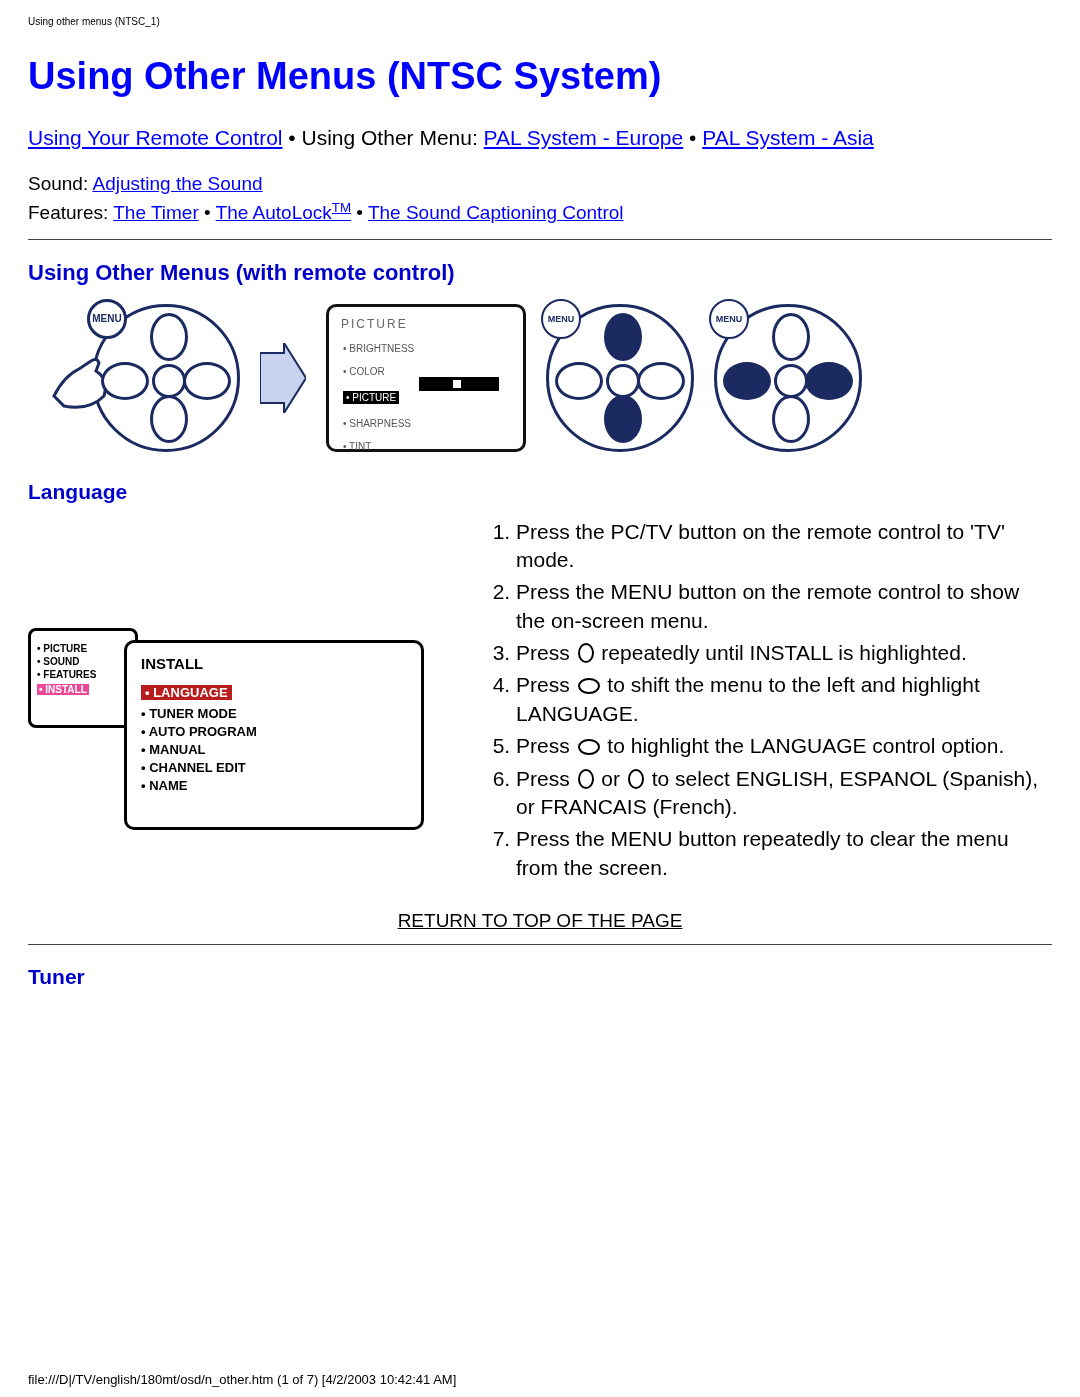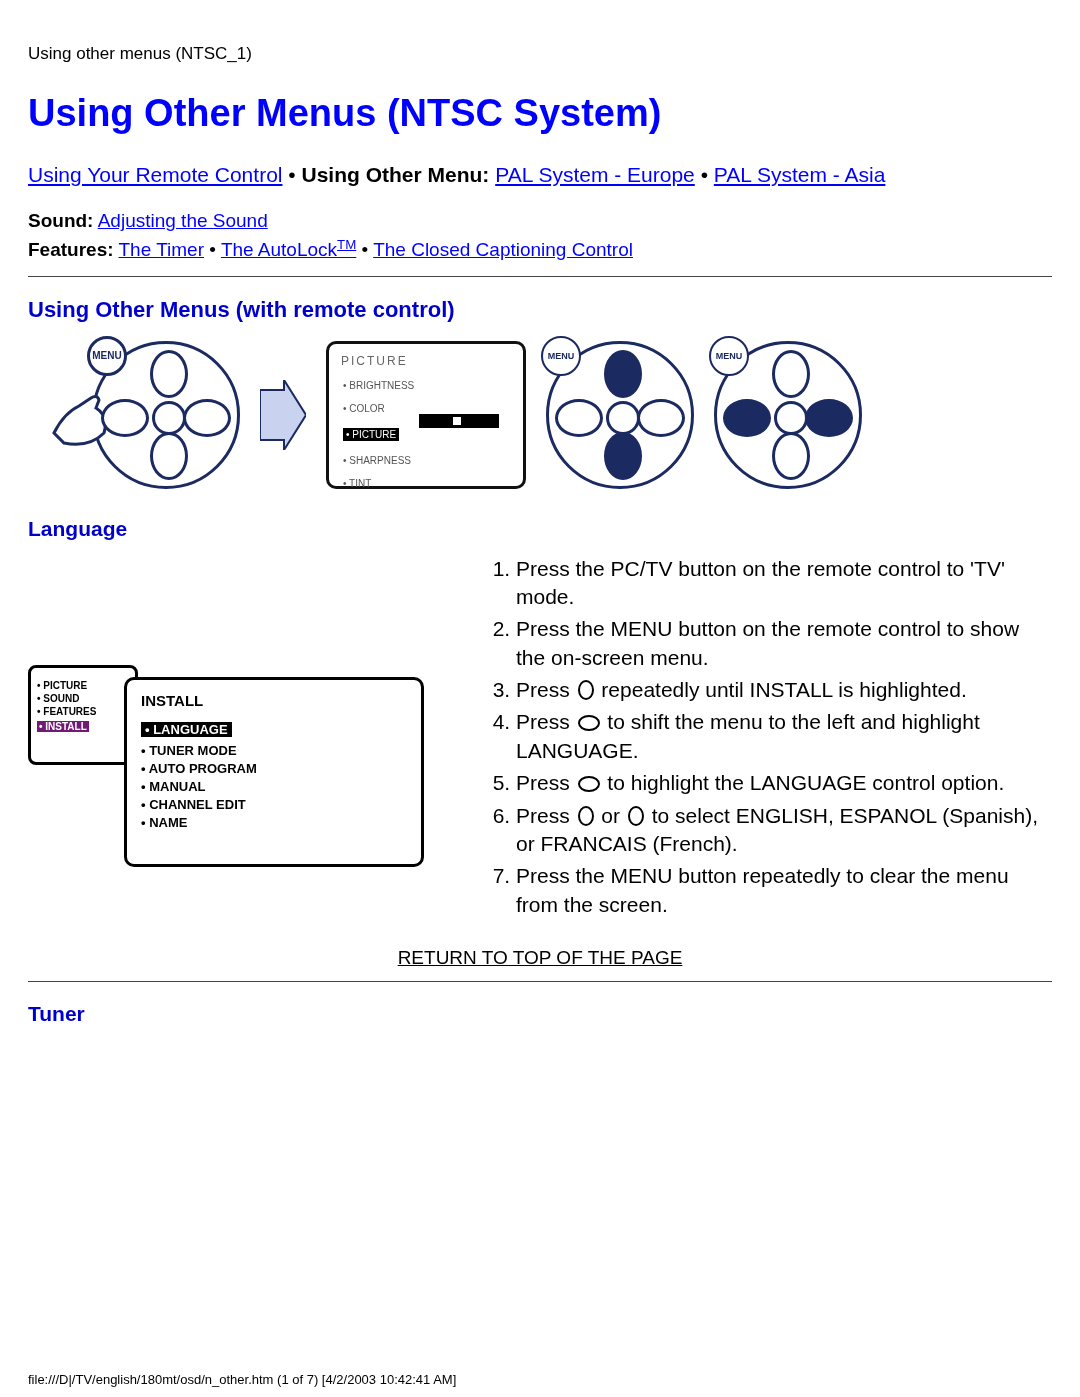--- a/index.html
+++ b/index.html
@@ -7,34 +7,33 @@
     width: 1080px;
     height: 1397px;
     font-family: Arial, Helvetica, sans-serif;
     font-size: 21px;
     padding: 16px 28px 12px 28px;
     position: relative;
     background: #fff;
     color: #000;
   }
   .header-path {
-    font-size: 17px;
+    font-size: 10px;
     margin-bottom: 28px;
-    margin-top: 28px;
   }
   h1.title {
     color: #0000ff;
     font-size: 38px;
     font-weight: bold;
     margin-bottom: 26px;
   }
   .nav-line { font-size: 21px; line-height: 1.35; margin-bottom: 4px; }
   .nav-block { margin-bottom: 18px; }
   a.link { color: #0000ff; text-decoration: underline; }
-  .bold { font-weight: bold; }
+  .bold { font-weight: normal; }
   .sub-nav { font-size: 19px; line-height: 1.45; margin-bottom: 12px; }
   hr.rule { border: none; border-top: 1px solid #444; margin: 12px 0 20px 0; }
   h2.section { color: #0000cc; font-size: 22px; font-weight: bold; margin-bottom: 18px; }
   h2.sub-section { color: #0000cc; font-size: 21px; font-weight: bold; margin-bottom: 14px; }
   .sup { font-size: 0.7em; vertical-align: super; text-decoration: underline; }
 
   .diagram-row {
     display: flex;
     align-items: center;
     gap: 20px;
@@ -137,35 +136,35 @@
     position: absolute; top: 0; left: 0;
     width: 110px; height: 100px;
     border: 3px solid #000;
     border-radius: 8px;
     background: #fff;
     padding: 10px 6px;
     font-size: 10px;
     font-weight: bold;
   }
   .small-panel .mi { margin: 2px 0; }
-  .small-panel .mi.sel { background:#701a75; color:#fff; padding:0 2px; display:inline-block;}
+  .small-panel .mi.sel { background:#ec4899; color:#fff; padding:0 2px; display:inline-block;}
   .big-panel {
     position: absolute; top: 12px; left: 96px;
     width: 300px; height: 190px;
     border: 3px solid #000;
     border-radius: 10px;
     background: #fff;
     padding: 12px 14px;
     font-size: 13px;
     font-weight: bold;
   }
   .big-panel .bp-title { font-size: 15px; margin-bottom: 10px; }
   .big-panel .row { display:flex; gap: 20px; }
   .big-panel .col1 .mi { margin: 3px 0; }
-  .big-panel .col1 .mi.sel { background:#000000; color:#fff; padding:0 4px; display:inline-block;}
+  .big-panel .col1 .mi.sel { background:#b91c1c; color:#fff; padding:0 4px; display:inline-block;}
   .big-panel .col2 { font-size: 12px; }
   .big-panel .col2 .mi { margin: 3px 0; }
 
   ol.steps {
     font-size: 21px;
     line-height: 1.35;
     padding-left: 40px;
   }
   ol.steps li { margin-bottom: 4px; }
   .inline-icon {
@@ -219,21 +218,21 @@
     <span> </span>
     <a class="link">Adjusting the Sound</a>
   </div>
   <div>
     <span class="bold">Features:</span>
     <span> </span>
     <a class="link">The Timer</a>
     <span> • </span>
     <a class="link"><span>The AutoLock</span><span class="sup">TM</span></a>
     <span> • </span>
-    <a class="link">The Closed Captioning Control</a>
+    <a class="link">The Sound Captioning Control</a>
   </div>
 </div>
 
 <hr class="rule">
 
 <h2 class="section">Using Other Menus (with remote control)</h2>
 
 <div class="diagram-row">
 
   <div class="remote-wheel" style="margin-left:30px;">

